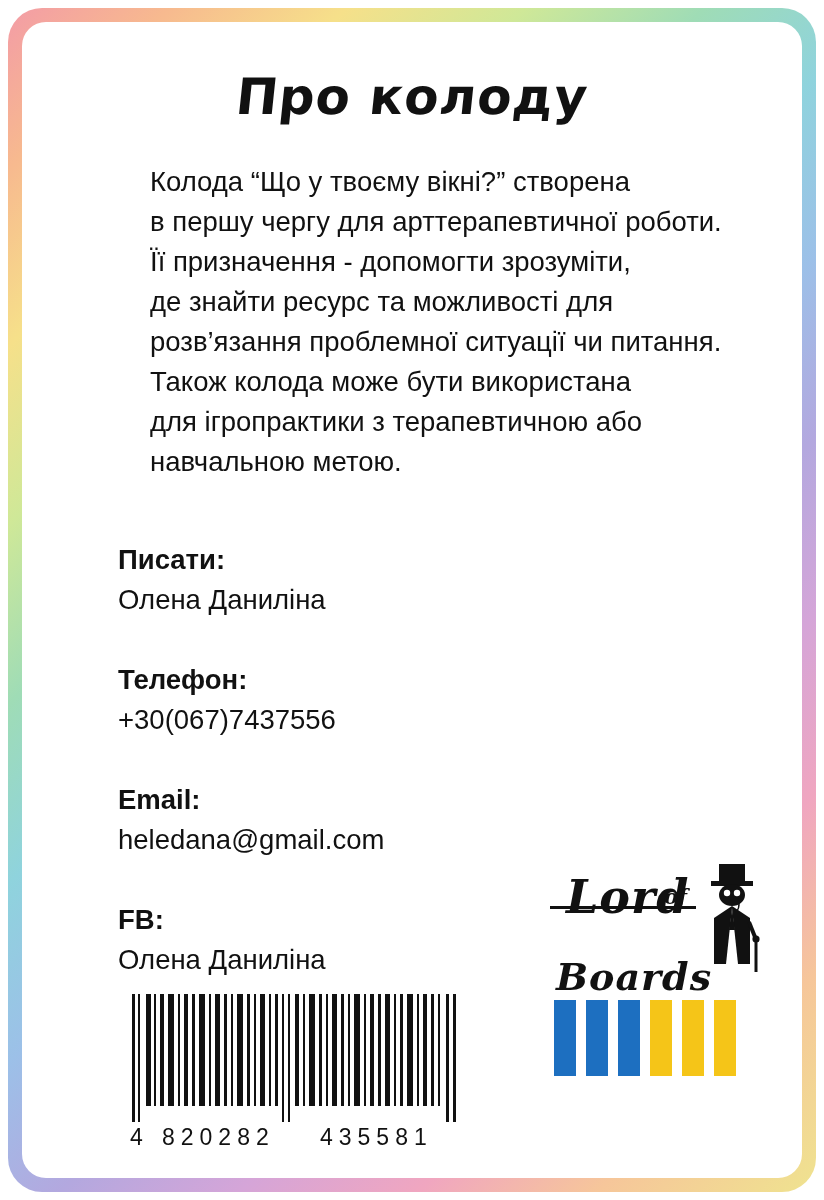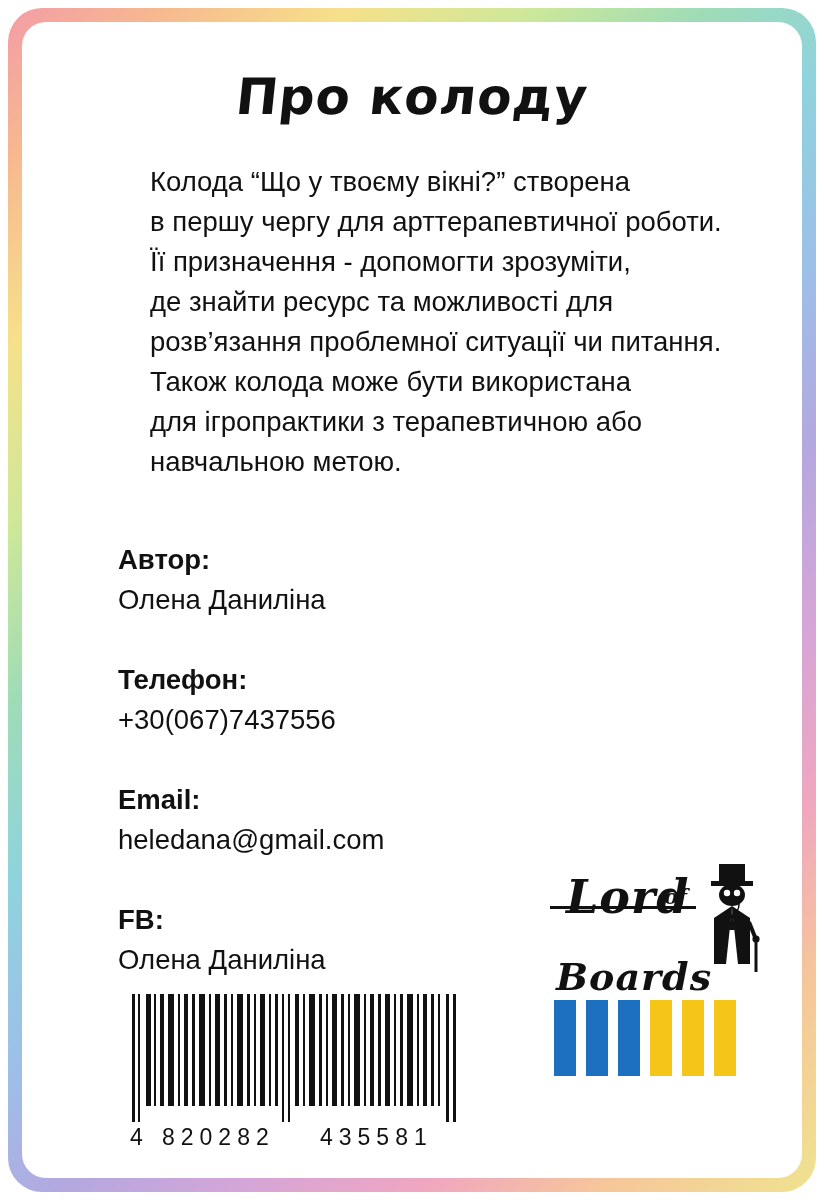--- a/index.html
+++ b/index.html
@@ -210,21 +210,21 @@
 Її призначення - допомогти зрозуміти,
 де знайти ресурс та можливості для
 розв’язання проблемної ситуації чи питання.
 Також колода може бути використана
 для ігропрактики з терапевтичною або
 навчальною метою.</div>
     </div>
 
     <div class="credits">
       <div class="line">
-        <b>Автор:</b>
+        <b>Писати:</b>
         <span>Олена Даниліна</span>
       </div>
       <div class="line">
         <b>Телефон:</b>
         <span>+30(067)7437556</span>
       </div>
       <div class="line">
         <b>Email:</b>
         <span>heledana@gmail.com</span>
       </div>

